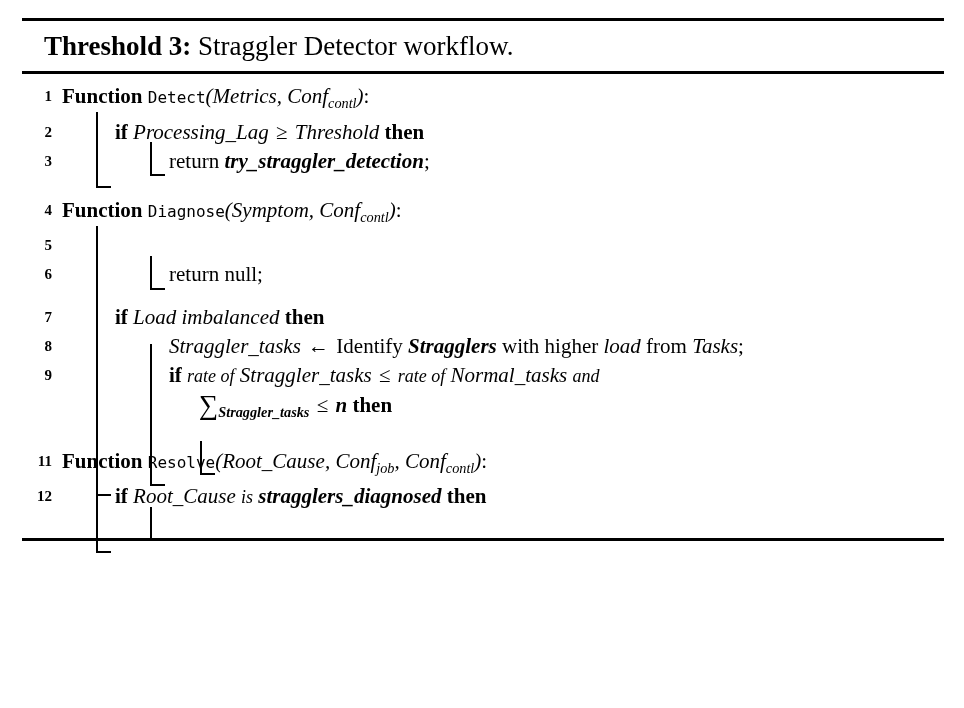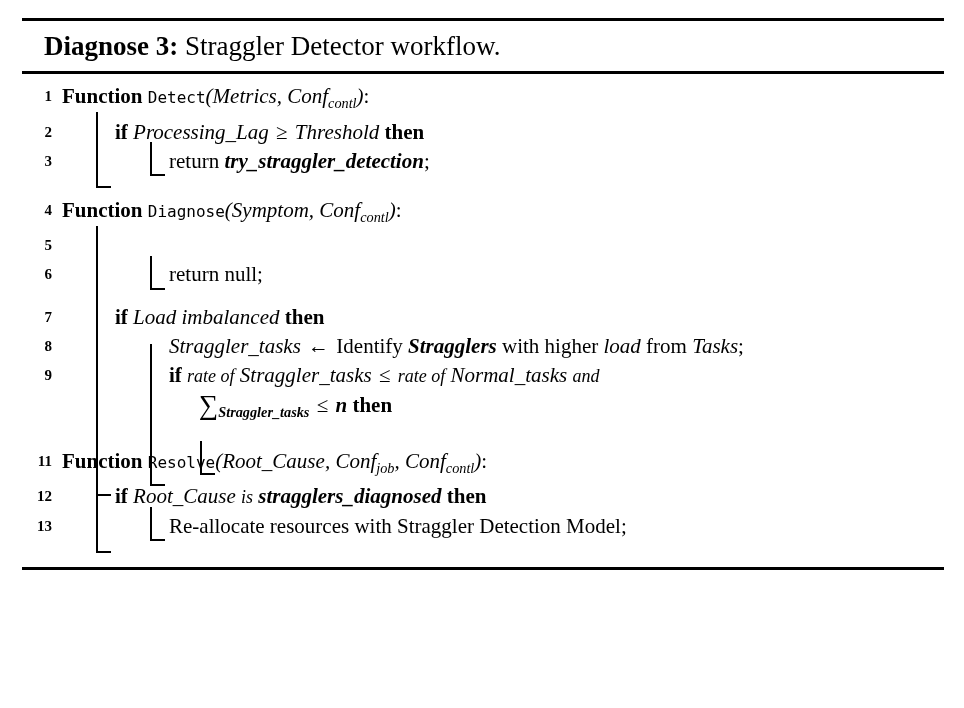--- a/index.html
+++ b/index.html
@@ -118,21 +118,21 @@
   .gap-md { height: 20px; }
 </style>
 </head>
 <body>
 
 <div class="algo">
 
   <div class="rule-top"></div>
 
   <div class="caption">
-    <span class="kw">Diagnose 3:</span>
+    <span class="kw">Threshold 3:</span>
     <span>Straggler Detector workflow.</span>
   </div>
 
   <div class="rule-mid"></div>
 
   <div class="body">
 
     <div style="position:relative;">
 
       <div class="brk" style="left:74px; top:30px; height:74px;"></div>
@@ -211,22 +211,18 @@
       <div class="line">
         <span class="num">11</span>
         <span class="txt i0"><span class="b">Function</span> <span class="mono">Resolve</span><span class="i">(</span><span class="i">Root_Cause</span><span class="i">,</span> <span class="i">Conf</span><span class="sub">job</span><span class="i">,</span> <span class="i">Conf</span><span class="sub">contl</span><span class="i">)</span><span>:</span></span>
       </div>
 
       <div class="line">
         <span class="num">12</span>
         <span class="txt i1"><span class="b">if</span> <span class="i">Root_Cause</span> <span class="i sm">is</span> <span class="bi">stragglers_diagnosed</span> <span class="b">then</span></span>
       </div>
 
-      <div class="line">
-        <span class="num">13</span>
-        <span class="txt i2">Re-allocate resources with Straggler Detection Model;</span>
-      </div>
     </div>
 
   </div>
 
   <div class="rule-bottom"></div>
 </div>
 
 </body></html>

